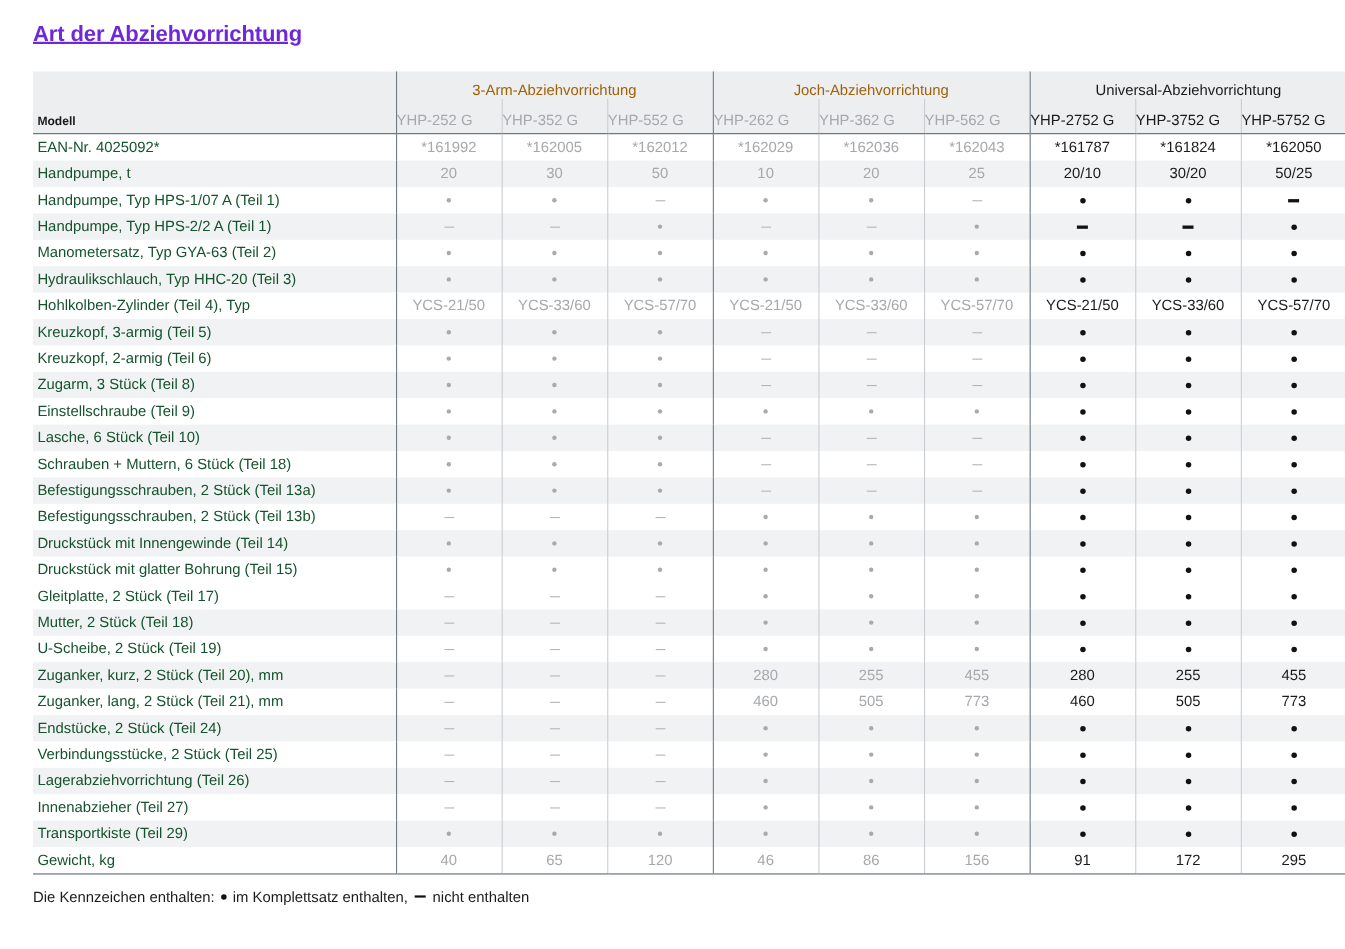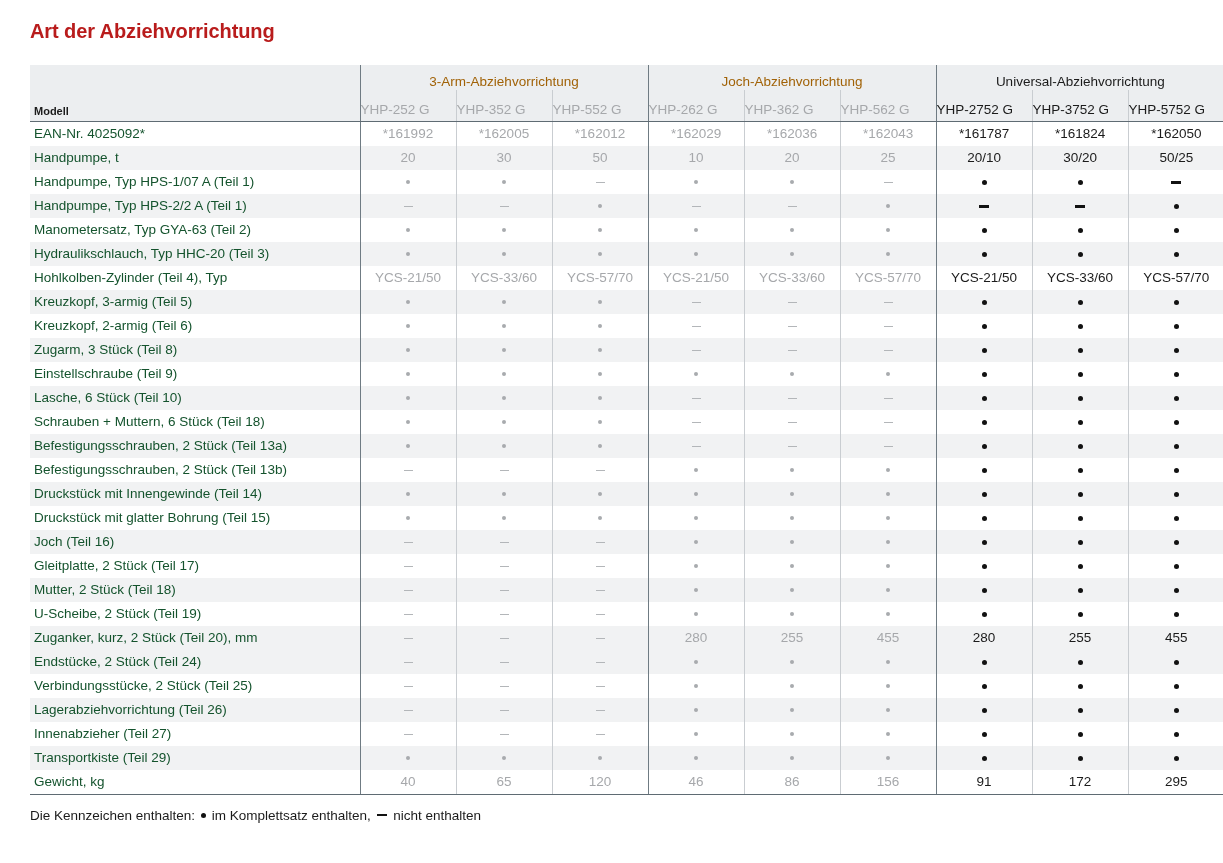--- a/index.html
+++ b/index.html
@@ -19,25 +19,26 @@
     width: 1223px;
     height: 863px;
     box-sizing: border-box;
     padding: 0 30px;
   }
 
   
   .page-title {
     font-size: 20px;
     font-weight: bold;
-    color: #b91c1c;
+    color: #6d28d9;
     letter-spacing: -0.1px;
     padding-top: 18px;
     padding-bottom: 0;
     line-height: 26px;
+    text-decoration: underline;
   }
 
   
   .table-wrap {
     margin-top: 21px;
   }
   table.spec {
     border-collapse: collapse;
     width: 1163px;
     table-layout: fixed;
@@ -413,32 +414,20 @@
             <td class="val sep-major"><span class="mark mark-dot-light"></span></td>
             <td class="val sep-minor"><span class="mark mark-dot-light"></span></td>
             <td class="val sep-minor"><span class="mark mark-dot-light"></span></td>
             <td class="val sep-major"><span class="mark mark-dot-light"></span></td>
             <td class="val sep-minor"><span class="mark mark-dot-light"></span></td>
             <td class="val sep-minor"><span class="mark mark-dot-light"></span></td>
             <td class="val sep-major dark"><span class="mark mark-dot-dark"></span></td>
             <td class="val sep-minor dark"><span class="mark mark-dot-dark"></span></td>
             <td class="val sep-minor dark"><span class="mark mark-dot-dark"></span></td>
           </tr>
-          <tr class="alt">
-            <td class="lbl">Joch (Teil 16)</td>
-            <td class="val sep-major"><span class="mark mark-dash-light"></span></td>
-            <td class="val sep-minor"><span class="mark mark-dash-light"></span></td>
-            <td class="val sep-minor"><span class="mark mark-dash-light"></span></td>
-            <td class="val sep-major"><span class="mark mark-dot-light"></span></td>
-            <td class="val sep-minor"><span class="mark mark-dot-light"></span></td>
-            <td class="val sep-minor"><span class="mark mark-dot-light"></span></td>
-            <td class="val sep-major dark"><span class="mark mark-dot-dark"></span></td>
-            <td class="val sep-minor dark"><span class="mark mark-dot-dark"></span></td>
-            <td class="val sep-minor dark"><span class="mark mark-dot-dark"></span></td>
-          </tr>
           <tr>
             <td class="lbl">Gleitplatte, 2 Stück (Teil 17)</td>
             <td class="val sep-major"><span class="mark mark-dash-light"></span></td>
             <td class="val sep-minor"><span class="mark mark-dash-light"></span></td>
             <td class="val sep-minor"><span class="mark mark-dash-light"></span></td>
             <td class="val sep-major"><span class="mark mark-dot-light"></span></td>
             <td class="val sep-minor"><span class="mark mark-dot-light"></span></td>
             <td class="val sep-minor"><span class="mark mark-dot-light"></span></td>
             <td class="val sep-major dark"><span class="mark mark-dot-dark"></span></td>
             <td class="val sep-minor dark"><span class="mark mark-dot-dark"></span></td>
@@ -472,20 +461,32 @@
             <td class="lbl">Zuganker, kurz, 2 Stück (Teil 20), mm</td>
             <td class="val sep-major"><span class="mark mark-dash-light"></span></td>
             <td class="val sep-minor"><span class="mark mark-dash-light"></span></td>
             <td class="val sep-minor"><span class="mark mark-dash-light"></span></td>
             <td class="val sep-major">280</td>
             <td class="val sep-minor">255</td>
             <td class="val sep-minor">455</td>
             <td class="val sep-major dark">280</td>
             <td class="val sep-minor dark">255</td>
             <td class="val sep-minor dark">455</td>
+          </tr>
+          <tr>
+            <td class="lbl">Zuganker, lang, 2 Stück (Teil 21), mm</td>
+            <td class="val sep-major"><span class="mark mark-dash-light"></span></td>
+            <td class="val sep-minor"><span class="mark mark-dash-light"></span></td>
+            <td class="val sep-minor"><span class="mark mark-dash-light"></span></td>
+            <td class="val sep-major">460</td>
+            <td class="val sep-minor">505</td>
+            <td class="val sep-minor">773</td>
+            <td class="val sep-major dark">460</td>
+            <td class="val sep-minor dark">505</td>
+            <td class="val sep-minor dark">773</td>
           </tr>
           <tr class="alt">
             <td class="lbl">Endstücke, 2 Stück (Teil 24)</td>
             <td class="val sep-major"><span class="mark mark-dash-light"></span></td>
             <td class="val sep-minor"><span class="mark mark-dash-light"></span></td>
             <td class="val sep-minor"><span class="mark mark-dash-light"></span></td>
             <td class="val sep-major"><span class="mark mark-dot-light"></span></td>
             <td class="val sep-minor"><span class="mark mark-dot-light"></span></td>
             <td class="val sep-minor"><span class="mark mark-dot-light"></span></td>
             <td class="val sep-major dark"><span class="mark mark-dot-dark"></span></td>

